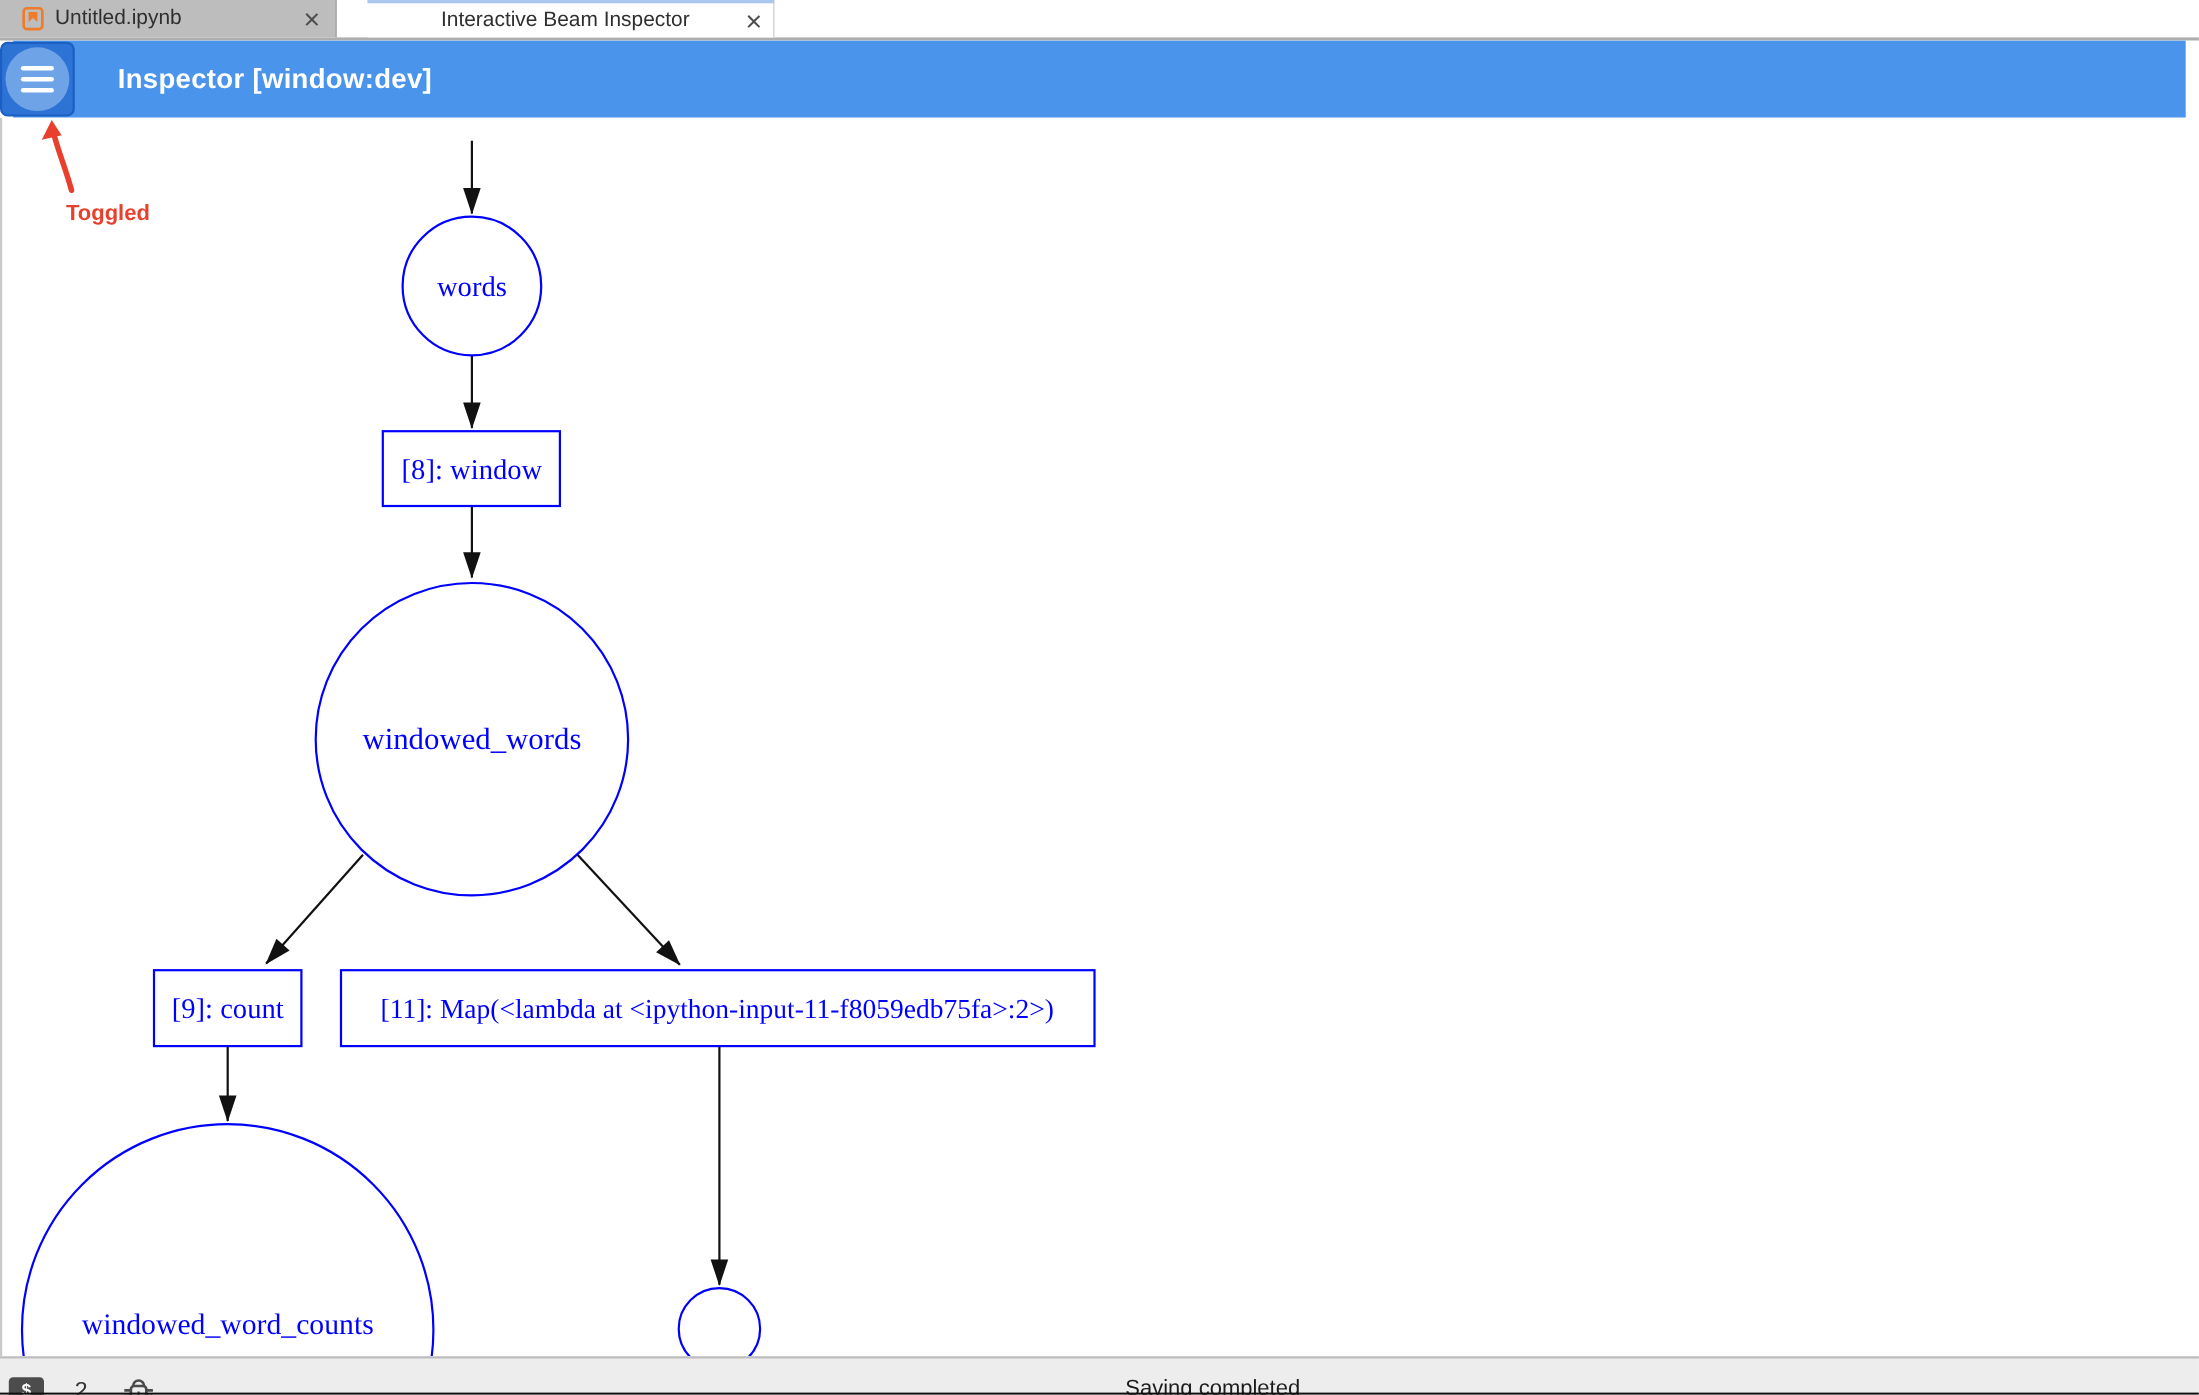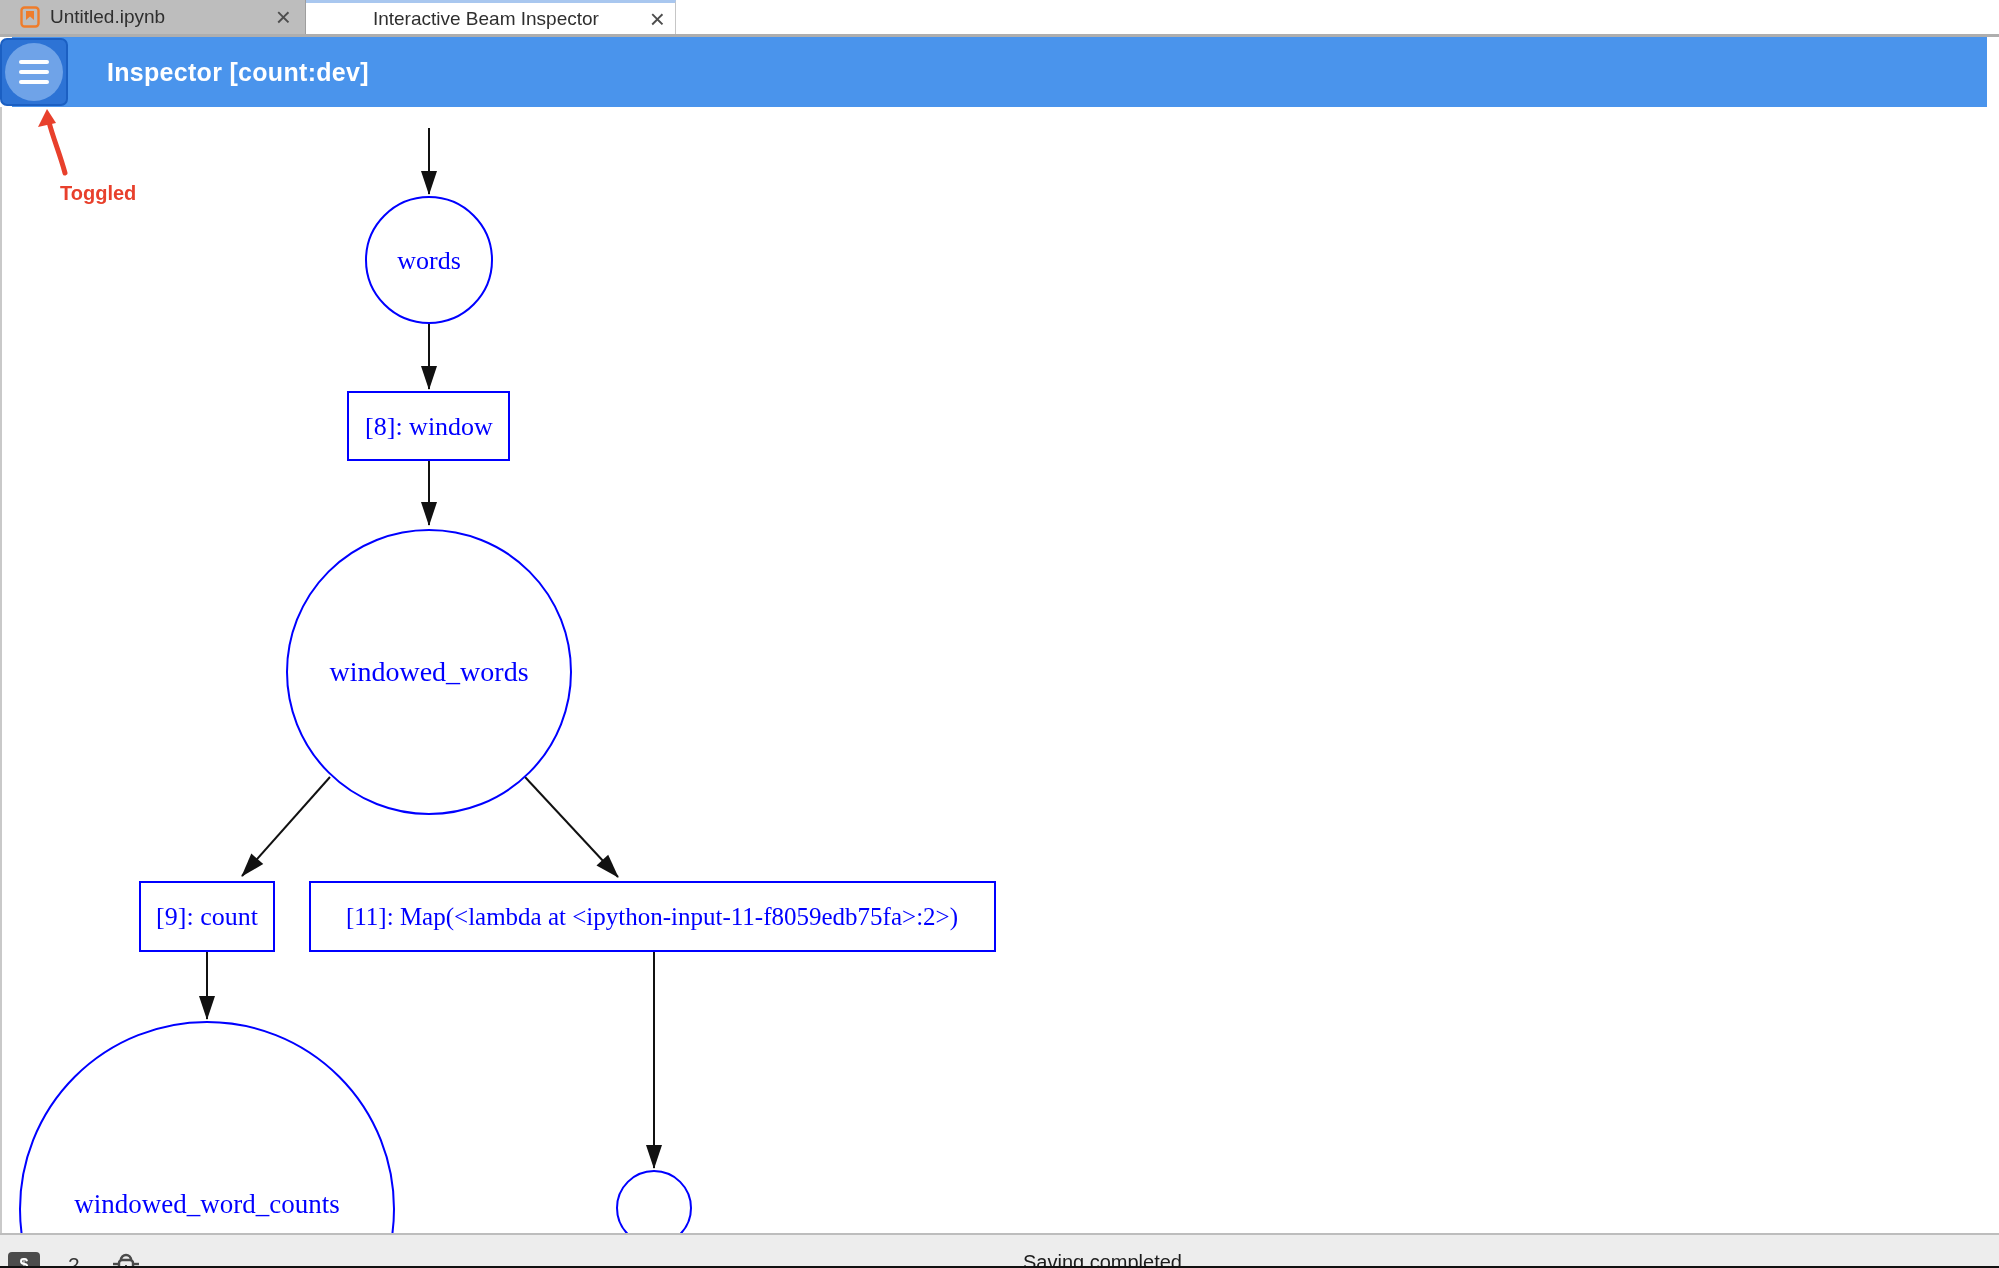--- a/index.html
+++ b/index.html
@@ -1,21 +1,21 @@
 <!DOCTYPE html>
 <html><head>
 <meta charset="utf-8">
 <style>
   * { margin:0; padding:0; box-sizing:border-box; }
   html,body { width:1999px; height:1268px; overflow:hidden; background:#fff;
               font-family:"Liberation Sans", sans-serif; }
 
   
   .tabbar { position:absolute; left:0; top:0; width:1999px; height:37px;
-            background:#ffffff; border-bottom:3px solid #aeaeae; display:flex; }
+            background:#ffffff; border-bottom:3px solid #aeaeae; display:flex;gap:28px; }
   .tab { height:34px; display:flex; align-items:center; cursor:default; }
   .tab-inactive { width:306px; background:#bdbdbd; border-right:1px solid #9e9e9e; }
   .tab-active { width:370px; background:#ffffff; border-top:3px solid #a9c7ef;
                 border-right:1px solid #c6c6c6; }
   .tab-label { font-size:19px; color:#2f2f2f; white-space:nowrap; }
   .tab-inactive .tab-label { margin-left:10px; }
   .tab-active .tab-label { flex:1; text-align:center; margin-left:18px; }
   .tab-close { font-size:26px; line-height:26px; color:#4d4d4d; margin:0 14px 0 auto;
                font-weight:400; cursor:pointer; }
   .tab-active .tab-close { margin:0 10px 0 2px; }
@@ -70,21 +70,21 @@
     <span class="tab-close">×</span>
   </div>
   <div class="tab tab-active">
     <span class="tab-label">Interactive Beam Inspector</span>
     <span class="tab-close">×</span>
   </div>
 </div>
 
 <div class="header">
   <div class="header-bar">
-    <div class="header-title">Inspector [count:dev]</div>
+    <div class="header-title">Inspector [window:dev]</div>
   </div>
   <div class="menu-btn">
     <div class="menu-ripple">
       <span></span>
         <span></span>
         <span></span>
     </div>
   </div>
 </div>
 

